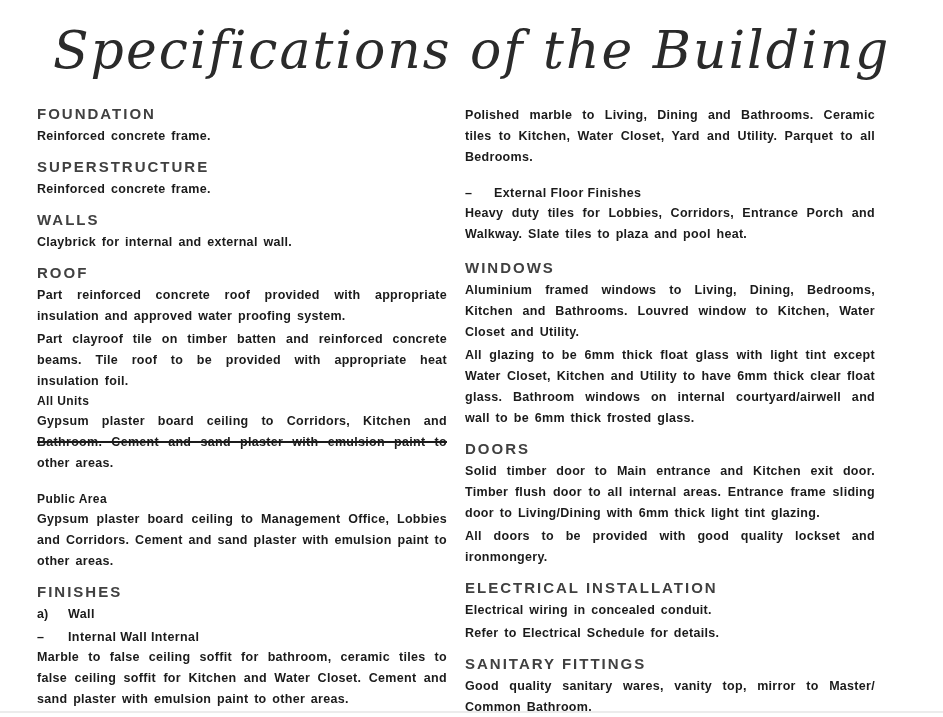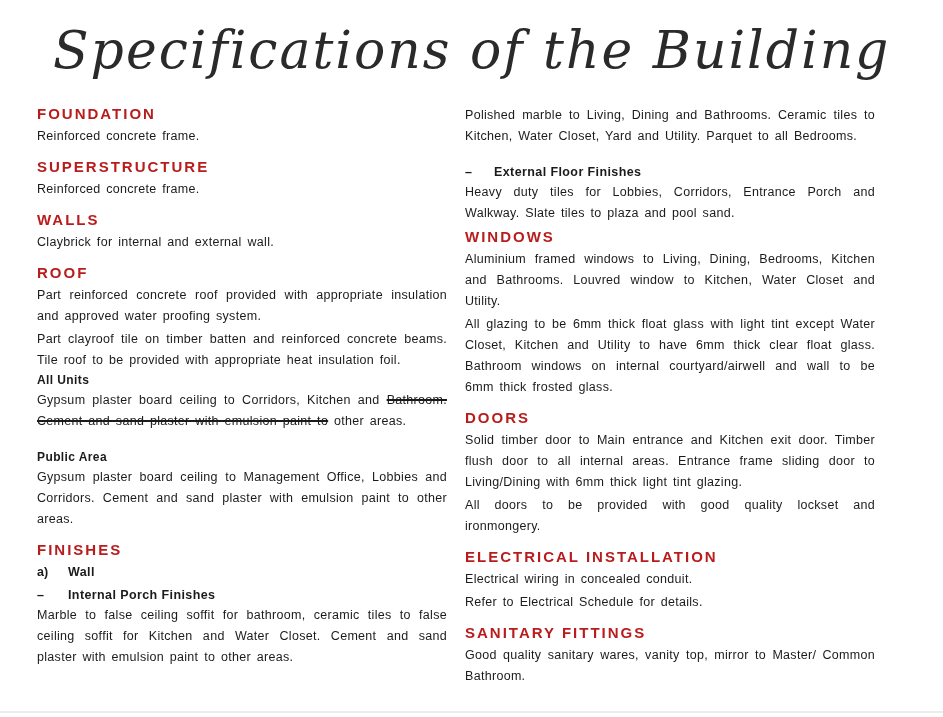--- a/index.html
+++ b/index.html
@@ -31,32 +31,32 @@
     gap: 10px;
   }
   .col {
     width: 418px;
     flex: 0 0 418px;
   }
   .heading {
     font-size: 15px;
     font-weight: bold;
     letter-spacing: 2px;
-    color: #b91c1c;
+    color: #404040;
     margin: 11px 0 4px 0;
   }
   .subhead {
     font-size: 12px;
     font-weight: bold;
     letter-spacing: 0.4px;
     margin: 10px 0 3px 0;
   }
   p.body {
     font-size: 12.5px;
-    font-weight: normal;
+    font-weight: bold;
     line-height: 21px;
     letter-spacing: 0.3px;
     word-spacing: 2px;
     text-align: justify;
     margin: 0 8px 2px 0;
   }
   .item-row {
     display: flex;
     align-items: flex-start;
     font-size: 12.5px;
@@ -133,42 +133,42 @@
       </div>
 
       <div class="section">
         <div class="heading">FINISHES</div>
         <div class="item-row" style="margin-top:0;">
           <span class="marker">a)</span>
           <span class="label">Wall</span>
         </div>
         <div class="item-row">
           <span class="marker">–</span>
-          <span class="label">Internal Porch Finishes</span>
+          <span class="label">Internal Wall Internal</span>
         </div>
         <p class="body indented">Marble to false ceiling soffit for bathroom, ceramic tiles to false ceiling soffit for Kitchen and Water Closet. Cement and sand plaster with emulsion paint to other areas.</p>
 
       </div>
 
     </div>
 
     <div class="col">
 
       <div class="section">
         <p class="body indented-right" style="margin-top:11px;">Polished marble to Living, Dining and Bathrooms. Ceramic tiles to Kitchen, Water Closet, Yard and Utility. Parquet to all Bedrooms.</p>
         <div class="gap-md"></div>
         <div class="item-row">
           <span class="marker" style="flex-basis:29px;">–</span>
           <span class="label">External Floor Finishes</span>
         </div>
-        <p class="body indented-right">Heavy duty tiles for Lobbies, Corridors, Entrance Porch and Walkway. Slate tiles to plaza and pool sand.</p>
+        <p class="body indented-right">Heavy duty tiles for Lobbies, Corridors, Entrance Porch and Walkway. Slate tiles to plaza and pool heat.</p>
       </div>
 
       <div class="section">
-        <div class="heading" style="margin-top:4px;">WINDOWS</div>
+        <div class="heading" style="margin-top:14px;">WINDOWS</div>
         <p class="body">Aluminium framed windows to Living, Dining, Bedrooms, Kitchen and Bathrooms. Louvred window to Kitchen, Water Closet and Utility.</p>
         <p class="body">All glazing to be 6mm thick float glass with light tint except Water Closet, Kitchen  and  Utility to  have  6mm thick clear float glass.  Bathroom windows on internal courtyard/airwell and wall to be 6mm thick frosted glass.</p>
       </div>
 
       <div class="section">
         <div class="heading">DOORS</div>
         <p class="body">Solid timber door to Main entrance and Kitchen exit door. Timber flush door to all internal areas. Entrance frame sliding door to Living/Dining with 6mm thick light tint glazing.</p>
         <p class="body">All doors to be provided with good quality lockset and ironmongery.</p>
       </div>
 

